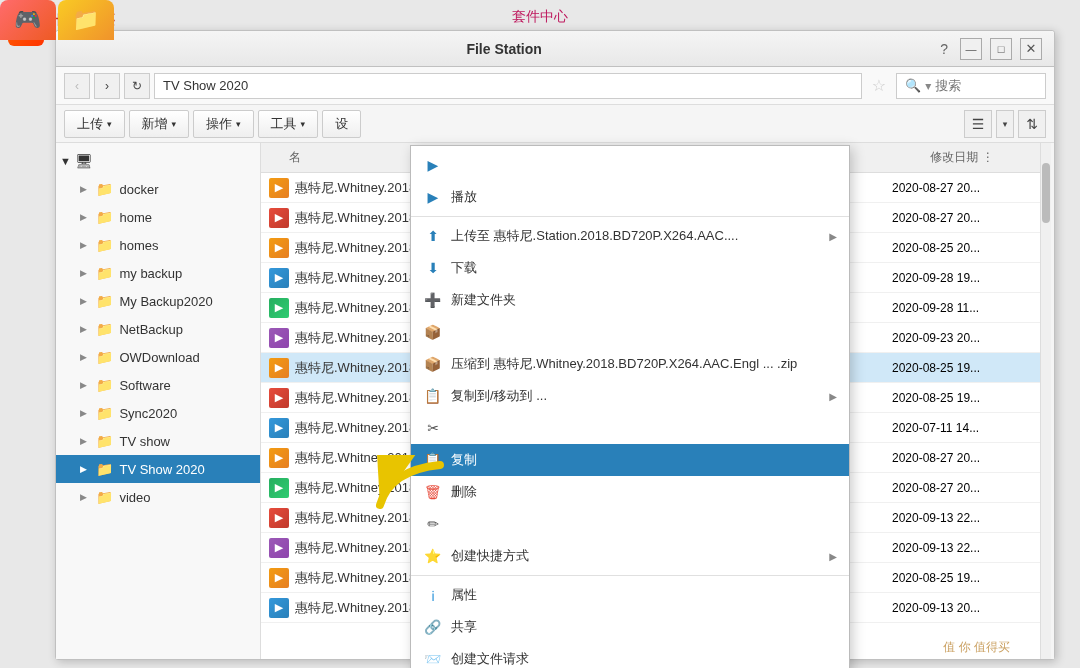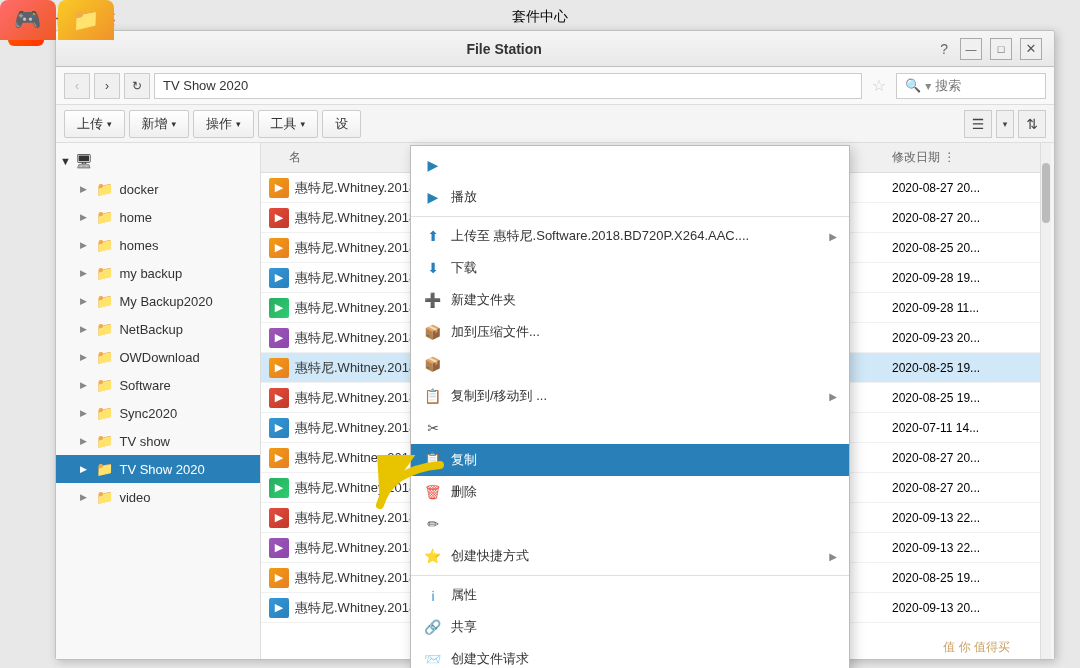--- a/index.html
+++ b/index.html
@@ -261,21 +261,21 @@
       height: 30px;
       background: #f0f0f0;
       border-bottom: 1px solid #ddd;
       display: flex;
       align-items: center;
       padding: 0 8px;
       font-size: 12px;
       color: #666;
     }
     .col-name { flex: 1; padding-left: 20px; }
-    .col-date { width: 140px; text-align: left; }
+    .col-date { width: 140px; text-align: center; }
 
     .file-row {
       display: flex;
       align-items: center;
       height: 30px;
       padding: 0 8px;
       border-bottom: 1px solid #f0f0f0;
       cursor: pointer;
       font-size: 13px;
       color: #333;
@@ -378,21 +378,21 @@
 <div class="watermark-bar" style="left:0; top:0; height:55px; width:210px; background:transparent;">
   <div class="watermark-logo">
     <div class="logo-icon">值</div>
     <div>
       <div class="logo-text">什么值得买</div>
       <div class="logo-sub">Lifeisgood</div>
     </div>
   </div>
 </div>
 
-<div style="position:absolute; top:8px; left:50%; transform:translateX(-50%); color:#000000; font-size:14px; z-index:50;">套件中心</div>
+<div style="position:absolute; top:8px; left:50%; transform:translateX(-50%); color:#be185d; font-size:14px; z-index:50;">套件中心</div>
 
 <div class="window">
 
   <div class="title-bar">
     <span class="title-text">File Station</span>
     <span class="title-help">?</span>
     <div class="window-controls">
       <div class="win-btn">—</div>
       <div class="win-btn">□</div>
       <div class="win-btn" style="font-size:13px;">✕</div>
@@ -608,37 +608,37 @@
   <div class="menu-item">
     <span class="menu-icon" style="color:#2980b9;">▶</span>
   </div>
   <div class="menu-item">
     <span class="menu-icon" style="color:#2980b9;">▶</span>
     <span class="menu-label">播放</span>
   </div>
   <div class="menu-divider"></div>
   <div class="menu-item">
     <span class="menu-icon" style="color:#2980b9;">⬆</span>
-    <span class="menu-label">上传至 惠特尼.Software.2018.BD720P.X264.AAC....</span>
+    <span class="menu-label">上传至 惠特尼.Station.2018.BD720P.X264.AAC....</span>
     <span class="menu-arrow">▶</span>
   </div>
   <div class="menu-item">
     <span class="menu-icon" style="color:#2980b9;">⬇</span>
     <span class="menu-label">下载</span>
   </div>
   <div class="menu-item">
     <span class="menu-icon" style="color:#2980b9;">➕</span>
     <span class="menu-label">新建文件夹</span>
   </div>
   <div class="menu-item">
     <span class="menu-icon" style="color:#e67e22;">📦</span>
-    <span class="menu-label">加到压缩文件...</span>
   </div>
   <div class="menu-item">
     <span class="menu-icon" style="color:#e67e22;">📦</span>
+    <span class="menu-label">压缩到 惠特尼.Whitney.2018.BD720P.X264.AAC.Engl ... .zip</span>
   </div>
   <div class="menu-item">
     <span class="menu-icon" style="color:#555;">📋</span>
     <span class="menu-label">复制到/移动到 ...</span>
     <span class="menu-arrow">▶</span>
   </div>
   <div class="menu-item">
     <span class="menu-icon" style="color:#555;">✂</span>
   </div>
   <div class="menu-item highlighted">

